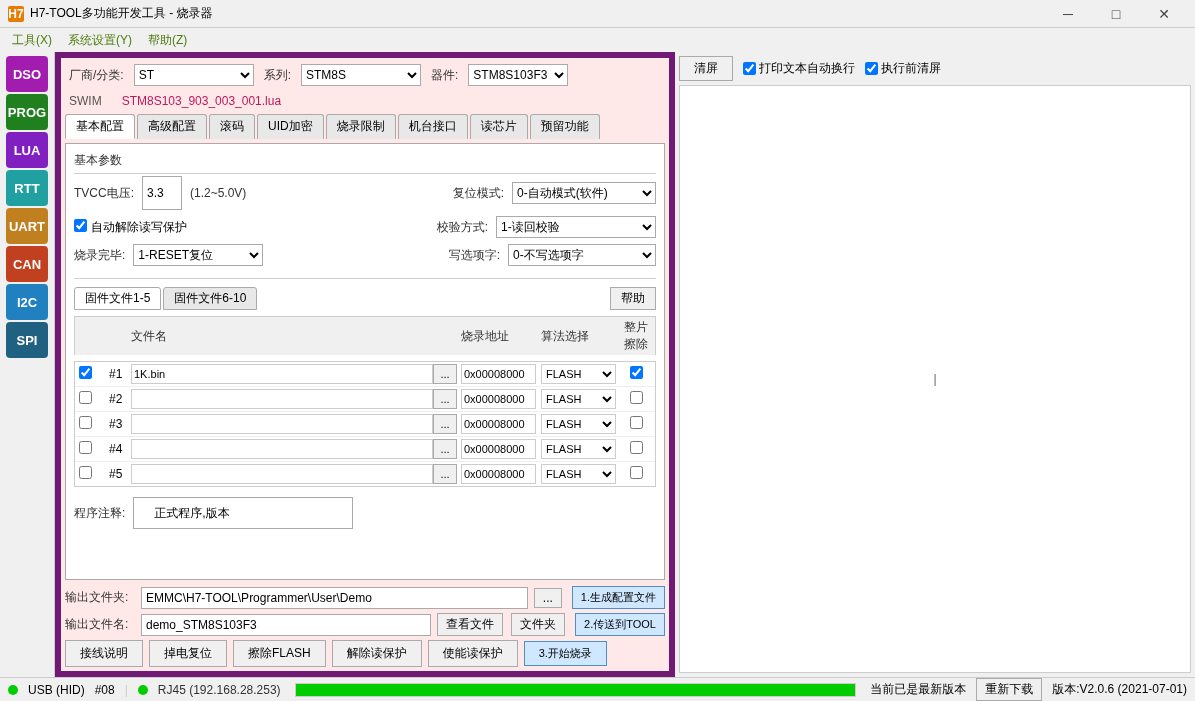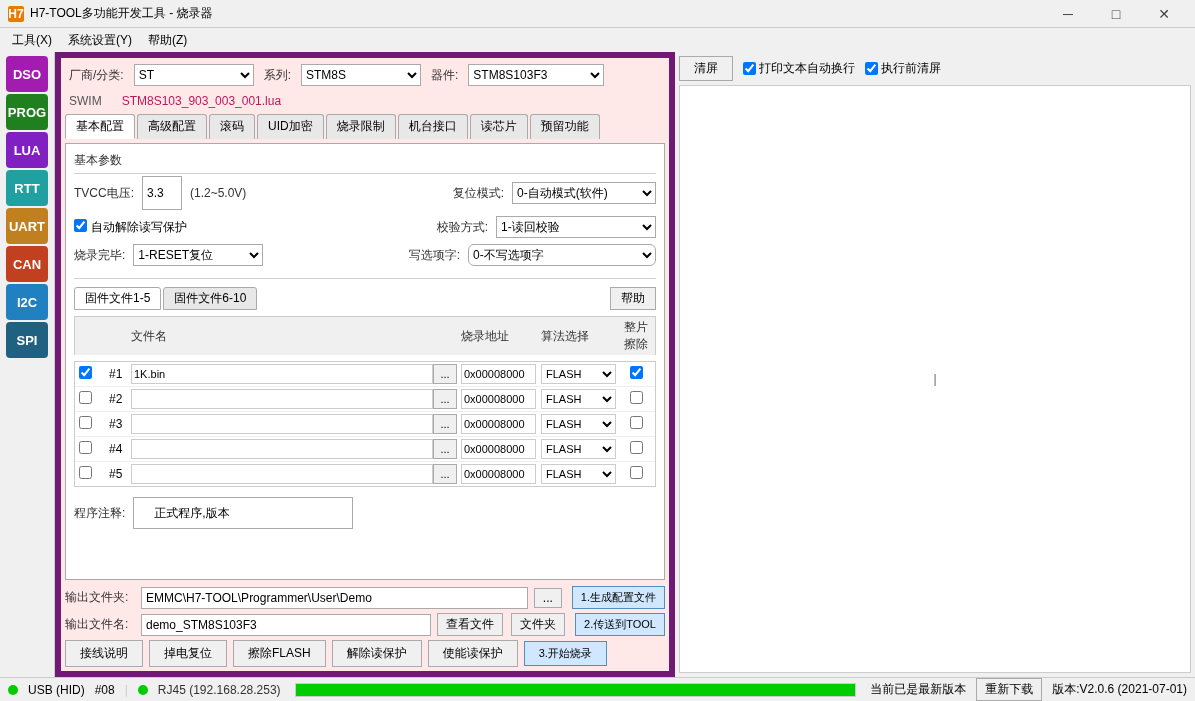--- a/index.html
+++ b/index.html
@@ -33,21 +33,21 @@
       height: 24px;
       display: flex;
       align-items: center;
       padding: 0 4px;
       background: #f0f0f0;
     }
     .menu-item {
       padding: 2px 8px;
       cursor: pointer;
       font-size: 12px;
-      color: #000000;
+      color: #4d7c0f;
     }
 
     
     .main-content {
       display: flex;
       height: calc(701px - 28px - 24px - 24px);
     }
 
     
     .sidebar {
@@ -445,21 +445,21 @@
     <div class="device-row">
       <span class="device-label">厂商/分类:</span>
       <select class="device-select" style="width:120px;">
         <option>ST</option>
       </select>
       <span class="device-label">系列:</span>
       <select class="device-select" style="width:120px;">
         <option>STM8S</option>
       </select>
       <span class="device-label">器件:</span>
-      <select class="device-select" style="width:136px;">
+      <select class="device-select" style="width:100px;">
         <option>STM8S103F3</option>
       </select>
     </div>
 
     <div class="swim-row">
       <span class="swim-label">SWIM</span>
       <span class="swim-file">STM8S103_903_003_001.lua</span>
     </div>
 
     <div class="tabs">
@@ -502,21 +502,21 @@
           </select>
         </div>
 
         <div class="form-row" style="margin-bottom:4px;">
           <span class="form-label">烧录完毕:</span>
           <select class="form-select" style="width:130px;">
             <option>1-RESET复位</option>
           </select>
           <span style="flex:1;"></span>
           <span class="form-label">写选项字:</span>
-          <select class="form-select" style="width:188px;border-radius:6px;">
+          <select class="form-select" style="width:148px;">
             <option>0-不写选项字</option>
           </select>
         </div>
       </div>
 
       <hr class="divider-line">
 
       <div class="file-tabs">
         <div style="display:flex; gap:2px;">
           <div class="file-tab active">固件文件1-5</div>

